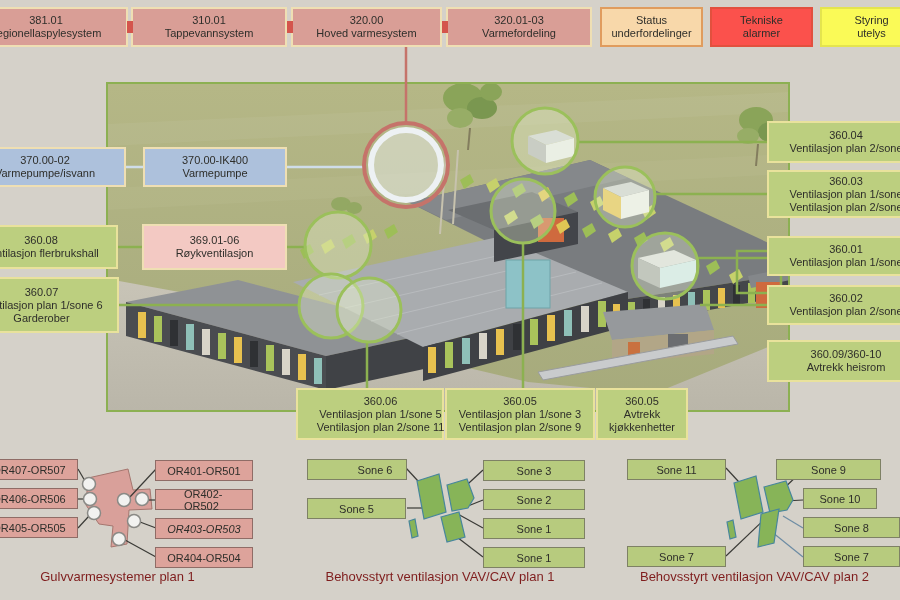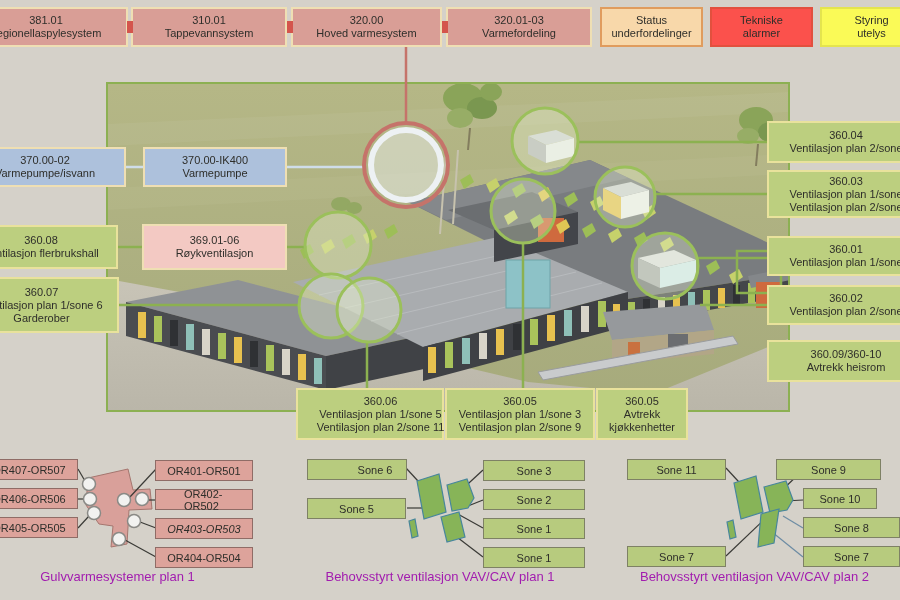--- a/index.html
+++ b/index.html
@@ -17,21 +17,21 @@
   .b-blue{background:#adc1dc;border:2px solid #efdfb3;}
   .b-green{background:#bccf7f;border:2px solid #e9e29c;}
   .b-peach{background:#f8d8aa;border:2px solid #e09c5e;}
   .b-red{background:#fb514c;border:2px solid #e2503e;}
   .b-yellow{background:#fafa57;border:2px solid #e4e44e;}
   .nub{position:absolute;width:6px;height:12px;background:#d4554c;z-index:3;}
   .sb{position:absolute;box-sizing:border-box;display:flex;align-items:center;
       justify-content:center;font-size:11px;line-height:12px;color:#2e2e2a;z-index:3;}
   .sb-pink{background:#dda39b;border:1px solid #8f6c66;}
   .sb-green{background:#b7cb7e;border:1px solid #7e8165;}
-  .cap{position:absolute;font-size:13px;line-height:16px;color:#a21caf;
+  .cap{position:absolute;font-size:13px;line-height:16px;color:#7f1d1d;
        text-align:center;z-index:3;}
 </style>
 </head>
 <body>
 
 <div class="photo">
 <svg width="680" height="326" viewBox="0 0 680 326">
   <defs>
     <linearGradient id="gr" x1="0" y1="0" x2="0" y2="1">
       <stop offset="0" stop-color="#b5b786"></stop>

